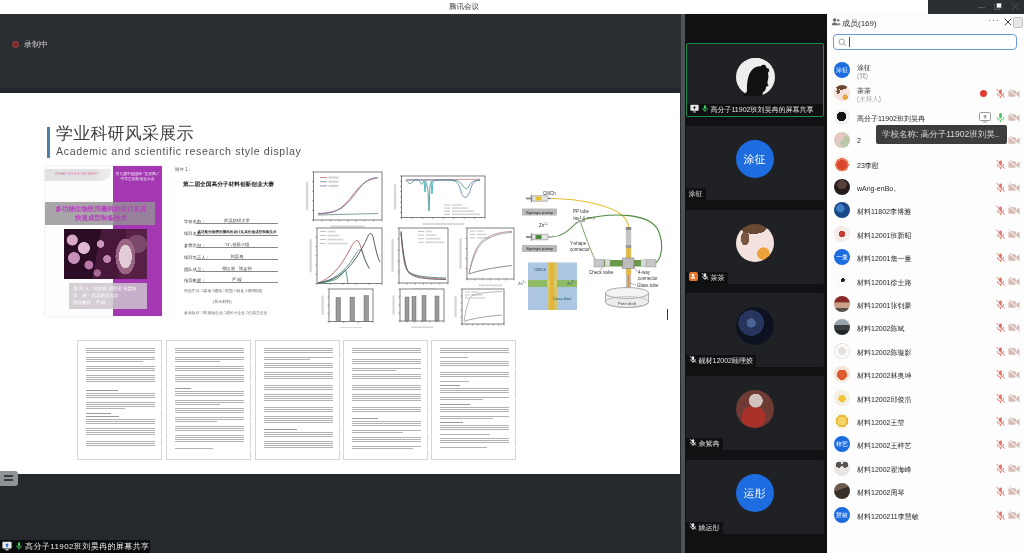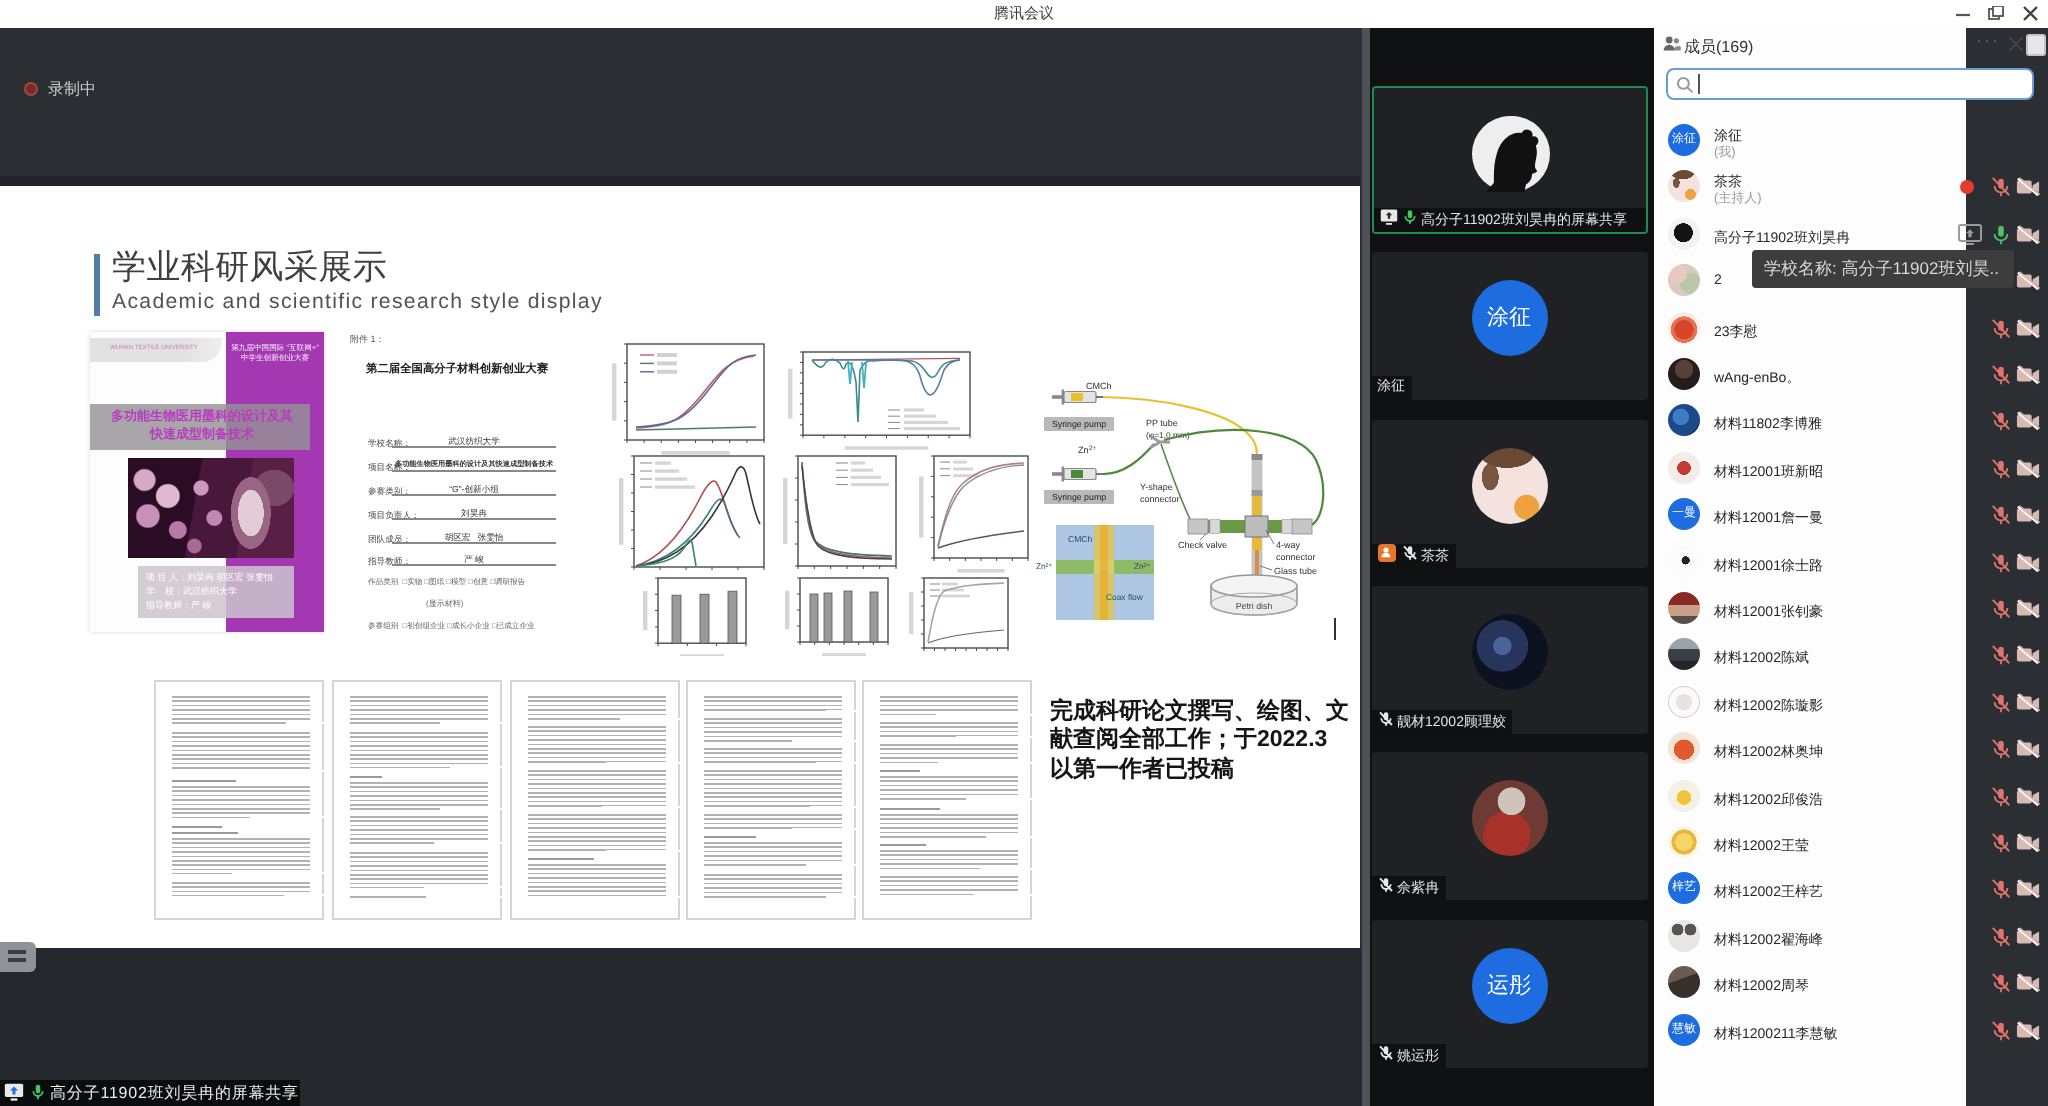--- a/index.html
+++ b/index.html
@@ -1,38 +1,38 @@
 <!DOCTYPE html>
 <html><head>
 <meta charset="utf-8">
 <style>
 * { margin:0; padding:0; box-sizing:border-box; }
 html,body { width:1024px; height:553px; overflow:hidden; font-family:"Liberation Sans",sans-serif; }
 #app { position:relative; width:1024px; height:553px; background:#2b2f33; }
 
-#titlebar { position:absolute; left:0; top:0; width:1024px; height:14px; background:#ffffff; }
+#titlebar { position:absolute; left:0; top:0; width:928px; height:14px; background:#ffffff; }
 #titlebar .t { position:absolute; left:0; right:0; top:2px; text-align:center; font-size:7.5px; color:#3a3a3a; }
 
 #share { position:absolute; left:0; top:14px; width:682px; height:539px; background:#2b2f33; }
 #rec { position:absolute; left:12px; top:25px; height:10px; color:#c9c9c9; font-size:8px; }
 #rec .dot { display:inline-block; width:7px; height:7px; border-radius:50%; background:#7a2a28; border:1px solid #9c4a45; vertical-align:-1px; margin-right:5px;}
 #slide { position:absolute; left:0; top:79px; width:680px; height:381px; background:#ffffff; }
 #belowslide { position:absolute; left:0; top:460px; width:682px; height:79px; background:#25282c; }
 #toolchip { position:absolute; left:0; top:457px; width:18px; height:15px; background:#8f9397; border-radius:0 3px 3px 0; }
 #toolchip:before { content:""; position:absolute; left:4px; top:4px; width:9px; height:2px; background:#3a3d40; }
 #toolchip:after { content:""; position:absolute; left:4px; top:8px; width:9px; height:2px; background:#3a3d40; }
 #sharebar { position:absolute; left:0; top:526px; width:150px; height:13px; background:#0b0c0d; color:#ececec; font-size:8px; line-height:13px; letter-spacing:0.4px; white-space:nowrap; overflow:hidden; }
 
 #strip { position:absolute; left:682px; top:14px; width:145px; height:539px; background:#101113; }
 .tile { position:absolute; left:3.5px; width:138px; height:74px; background:#1f2124; border-radius:2px; overflow:hidden; }
 .tile .av { position:absolute; left:50%; top:14px; margin-left:-19px; width:38px; height:38px; border-radius:50%; }
 .tile .lbl { position:absolute; left:0px; bottom:0px; height:12px; background:rgba(12,12,12,0.78); color:#e4e4e4; font-size:7px; line-height:12px; padding:0 3px; white-space:nowrap; overflow:hidden; }
 .bluecirc { background:#1d6ce0; color:#fff; text-align:center; font-size:11px; line-height:38px; }
 
-#panel { position:absolute; left:827px; top:14px; width:156px; height:539px; background:#fdfdfd; }
+#panel { position:absolute; left:827px; top:14px; width:197px; height:539px; background:#fdfdfd; }
 #phead { position:absolute; left:0; top:0; width:197px; height:18px; }
 #phead .ttl { position:absolute; left:15px; top:4px; font-size:8px; color:#333; }
 #searchbox { position:absolute; left:6px; top:20px; width:184px; height:16px; background:#fff; border:1px solid #6b9bd8; border-radius:4px; }
 .mrow { position:absolute; left:0; width:197px; height:23px; }
 #mlist { position:absolute; left:0; top:1.5px; width:197px; height:537px; }
 .mrow .av { position:absolute; left:7px; top:2px; width:16px; height:16px; border-radius:50%; overflow:hidden; }
 .mrow .nm { position:absolute; left:30px; top:7px; font-size:7px; color:#262626; white-space:nowrap; }
 .mrow .nm2 { position:absolute; left:30px; top:3px; font-size:7px; color:#262626; white-space:nowrap; }
 .mrow .sub { position:absolute; left:30px; top:12px; font-size:6.5px; color:#9a9a9a; white-space:nowrap; }
 .avblue { background:#1d6ce0; color:#fff; font-size:6px; text-align:center; line-height:16px; }
@@ -449,21 +449,20 @@
           <div style="position:absolute;left:51px;top:58.4px;width:69px;height:1.1px;background:#fff"></div>
           <div style="position:absolute;left:8px;top:62.8px;width:30px;height:1px;background:#999"></div>
           <div style="position:absolute;left:8px;top:65.8px;width:69px;height:12px;background:repeating-linear-gradient(to bottom,#b2b2b2 0 0.8px,transparent 0.8px 2.2px)"></div>
           <div style="position:absolute;left:61px;top:76.8px;width:69px;height:1.1px;background:#fff"></div>
           <div style="position:absolute;left:8px;top:81.2px;width:23px;height:1px;background:#999"></div>
           <div style="position:absolute;left:8px;top:84.2px;width:69px;height:9.8px;background:repeating-linear-gradient(to bottom,#b2b2b2 0 0.8px,transparent 0.8px 2.2px)"></div>
           <div style="position:absolute;left:58px;top:93px;width:69px;height:1.1px;background:#fff"></div>
           <div style="position:absolute;left:8px;top:97.4px;width:69px;height:9.8px;background:repeating-linear-gradient(to bottom,#b2b2b2 0 0.8px,transparent 0.8px 2.2px)"></div>
           <div style="position:absolute;left:55px;top:106.2px;width:69px;height:1.1px;background:#fff"></div>
         </div>
-<div style="position:absolute;left:525px;top:256px;font-size:11.5px;font-weight:bold;color:#151515;line-height:14.3px;white-space:nowrap">完成科研论文撰写、绘图、文<br>献查阅全部工作；于2022.3<br>以第一作者已投稿</div>
 <div style="position:absolute;left:667px;top:216px;width:1px;height:11px;background:#333"></div>
 
 </div>
     <div id="belowslide"></div>
     <div id="toolchip"></div>
     <div id="sharebar"><svg style="position:relative;left:2px;vertical-align:-2px;margin-right:3px" width="10" height="10" viewBox="0 0 12 11">
           <rect x="0.5" y="0.5" width="11" height="8" rx="1" fill="#e8e8e8"></rect>
           <rect x="4" y="9.3" width="4" height="1.4" fill="#e8e8e8"></rect>
           <path d="M6 2.2 l2.4 2.4 h-1.5 v2.4 h-1.8 v-2.4 H3.6 Z" fill="#2471d8"></path>
         </svg><svg style="position:relative;left:2px;vertical-align:-2px;margin-right:4px" width="8" height="10" viewBox="0 0 12 12">

